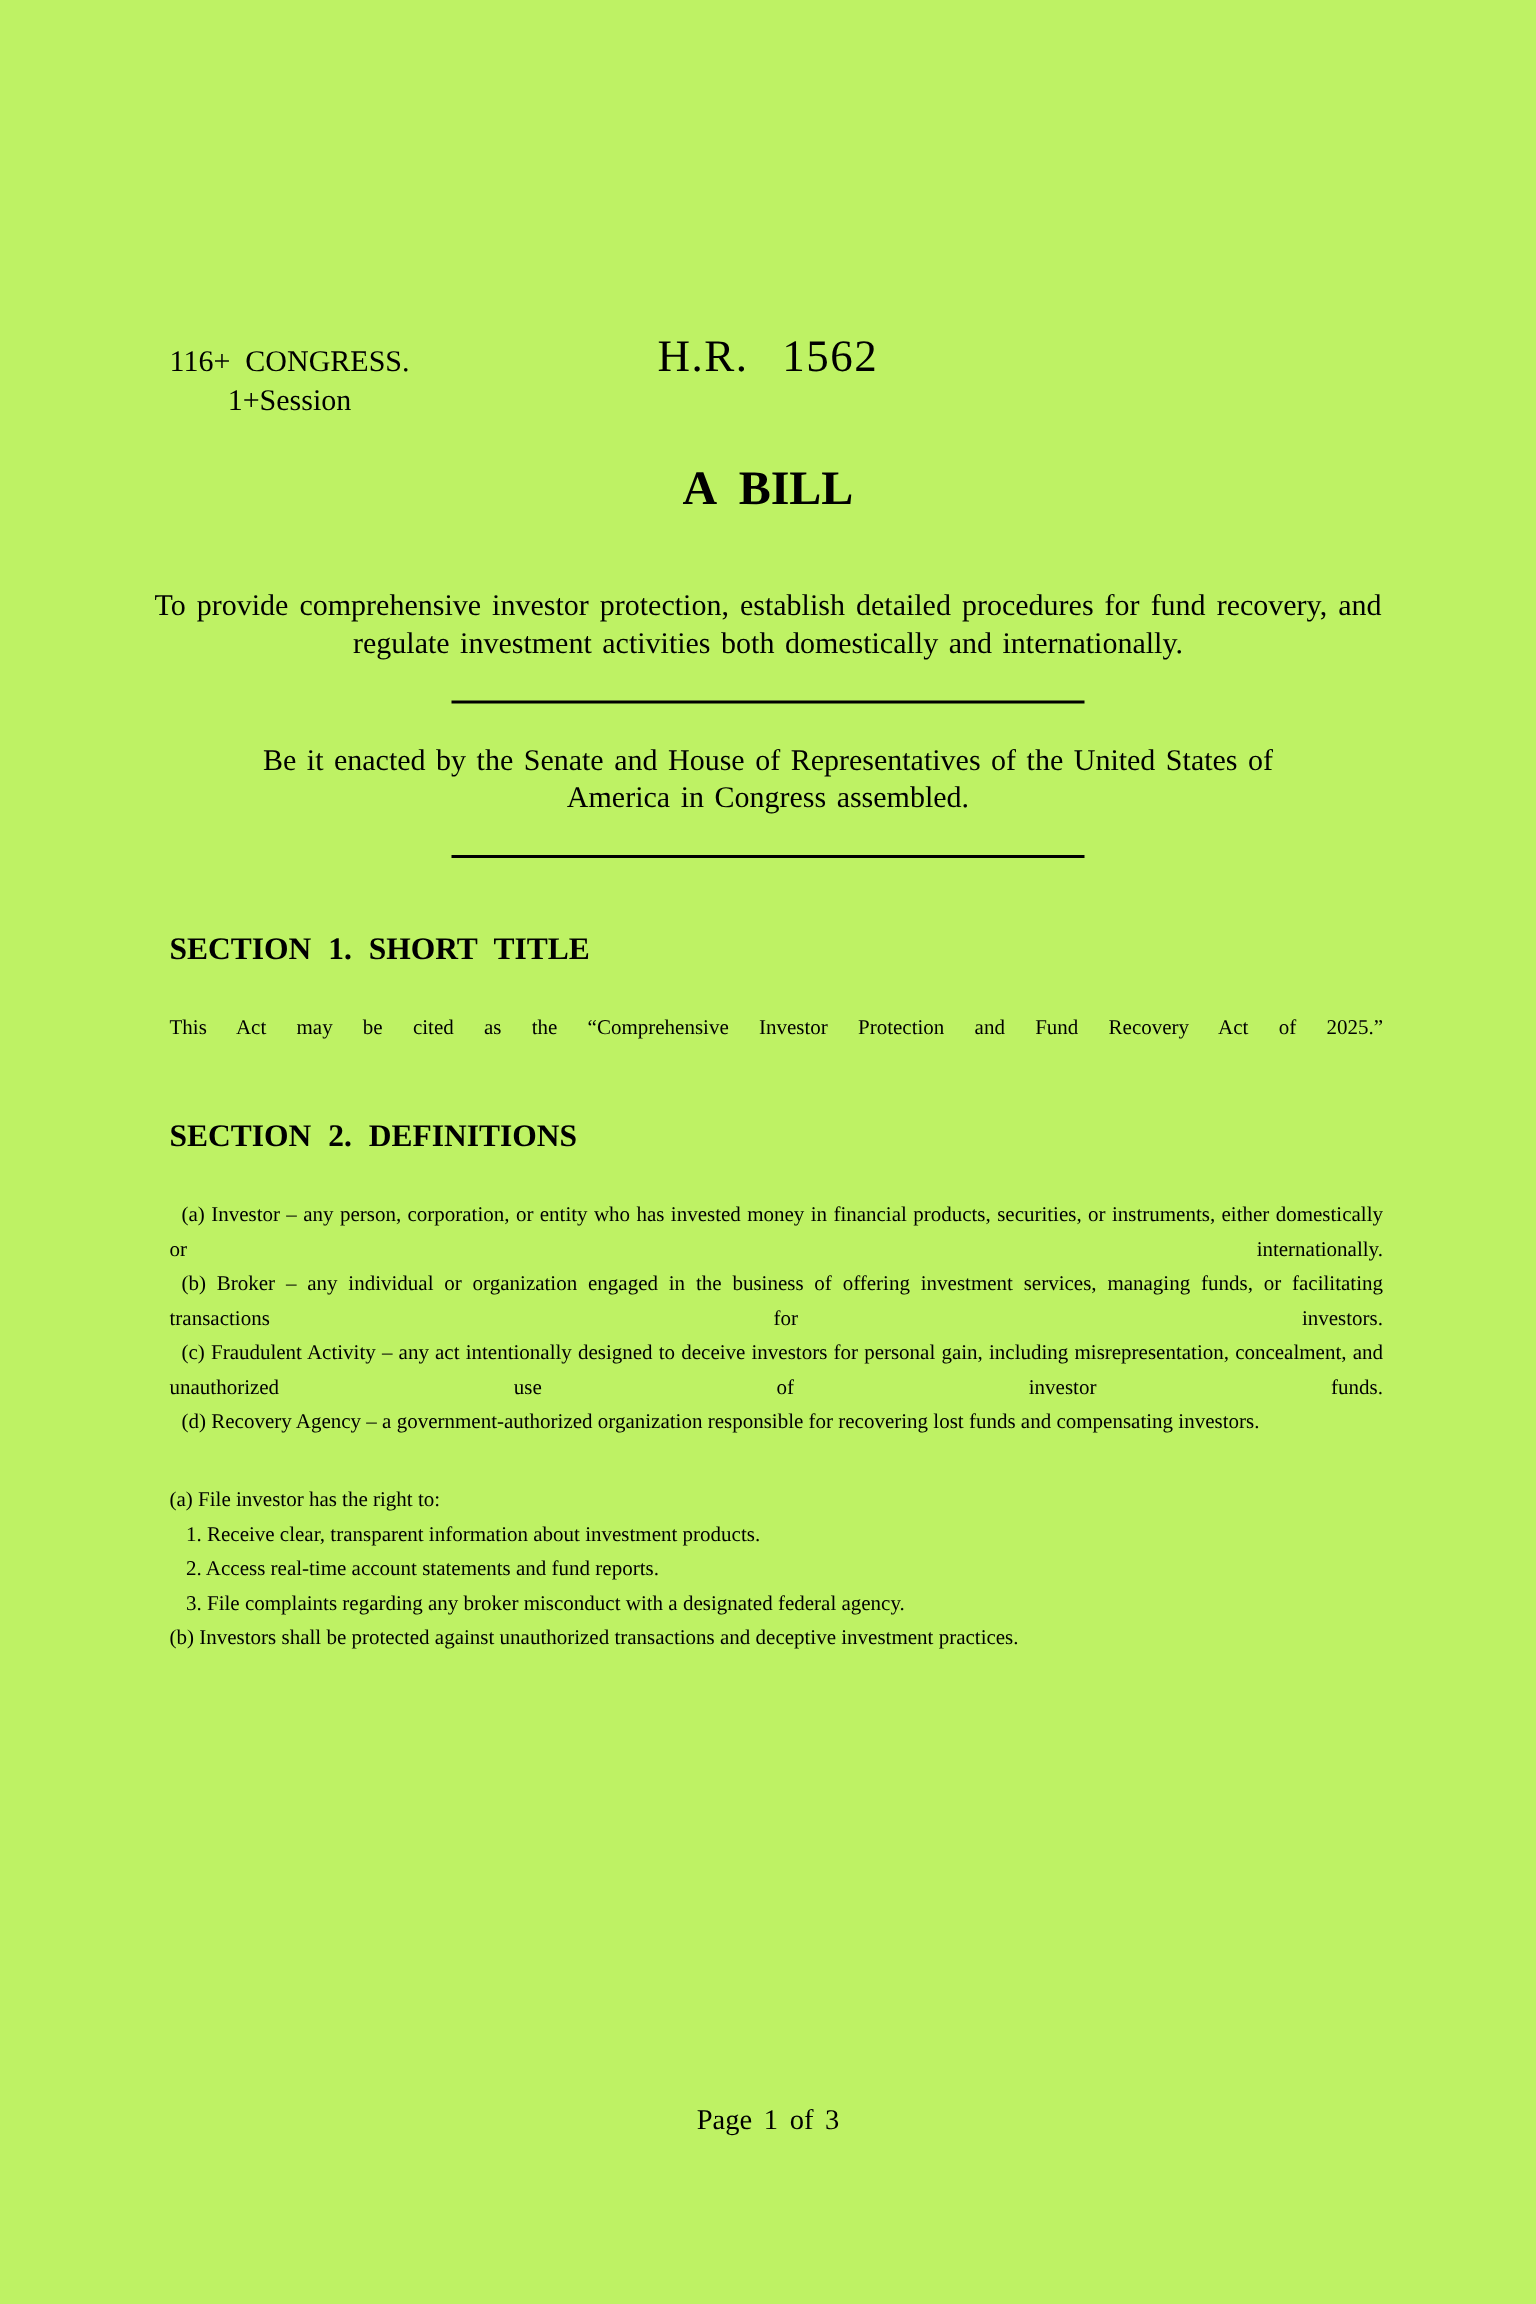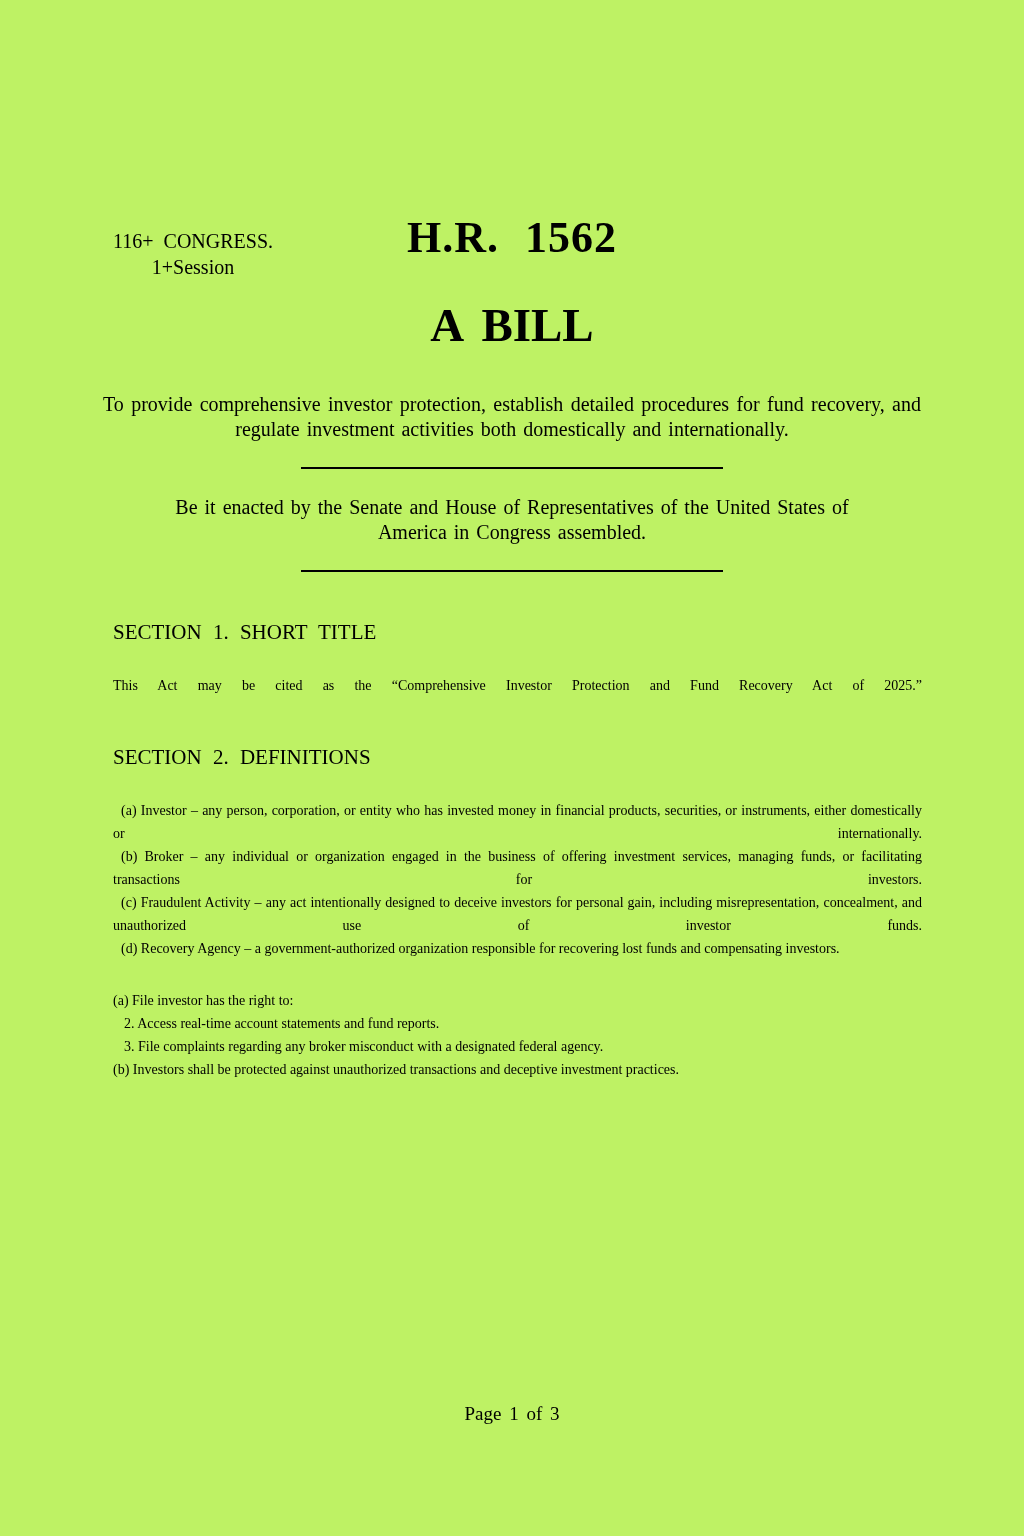--- a/index.html
+++ b/index.html
@@ -29,30 +29,30 @@
   .congress-block {
     position: absolute;
     left: 113px;
     top: 228px;
     text-align: center;
     font-size: 20px;
     line-height: 26px;
     word-spacing: 5px;
   }
   .bill-number {
-    font-size: 44px;
+    font-size: 30px;
     line-height: 48px;
-    font-weight: bold;
+    font-weight: normal;
     word-spacing: 14px;
     letter-spacing: 1px;
   }
   .bill-title {
     margin-top: 40px;
     text-align: center;
-    font-size: 47px;
+    font-size: 32px;
     line-height: 46px;
     font-weight: bold;
     word-spacing: 8px;
   }
 
   
   .preamble {
     margin: 44px auto 0 auto;
     width: 818px;
     font-size: 20px;
@@ -79,21 +79,21 @@
 
   
   .content {
     margin-left: 113px;
     margin-right: 102px; 
   }
   .section-heading {
     margin-top: 48px;
     font-size: 21px;
     line-height: 25px;
-    font-weight: normal;
+    font-weight: bold;
     word-spacing: 6px;
   }
   .section-body {
     margin-top: 29px;
     font-size: 14px;
     line-height: 23px;
   }
   .stretch {            
     text-align: justify;
     text-align-last: justify;
@@ -147,20 +147,21 @@
     <h2 class="section-heading">SECTION 2. DEFINITIONS</h2>
     <div class="section-body">
       <p class="def stretch">(a) Investor – any person, corporation, or entity who has invested money in financial products, securities, or instruments, either domestically or internationally.</p>
       <p class="def stretch">(b) Broker – any individual or organization engaged in the business of offering investment services, managing funds, or facilitating transactions for investors.</p>
       <p class="def stretch">(c) Fraudulent Activity – any act intentionally designed to deceive investors for personal gain, including misrepresentation, concealment, and unauthorized use of investor funds.</p>
       <p class="def justify">(d) Recovery Agency – a government-authorized organization responsible for recovering lost funds and compensating investors.</p>
     </div>
 
     <div class="section-body">
       <p>(a) File investor has the right to:</p>
+      <p class="rights-item">1. Receive clear, transparent information about investment products.</p>
       <p class="rights-item">2. Access real-time account statements and fund reports.</p>
       <p class="rights-item">3. File complaints regarding any broker misconduct with a designated federal agency.</p>
       <p class="justify">(b) Investors shall be protected against unauthorized transactions and deceptive investment practices.</p>
     </div>
 
   </div>
 
   <div class="page-footer">Page 1 of 3</div>
 
 </div>

